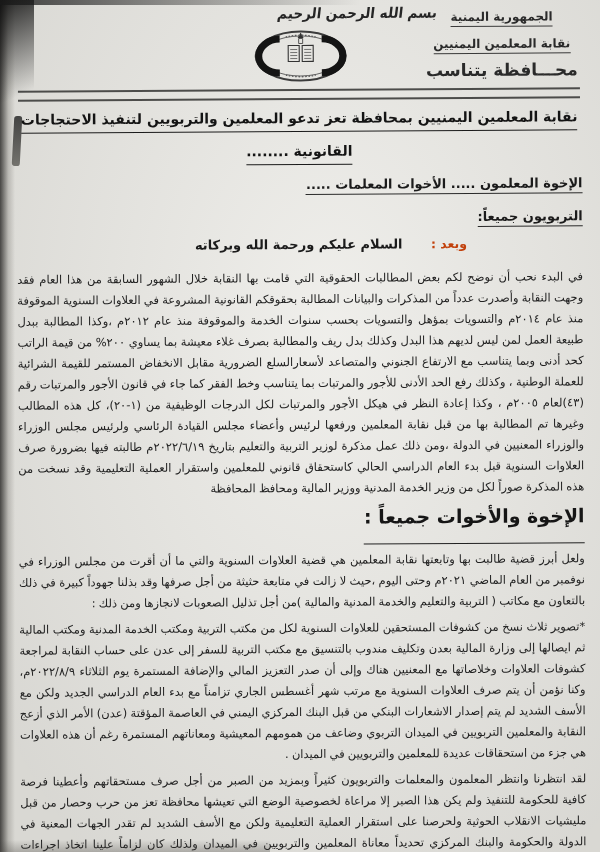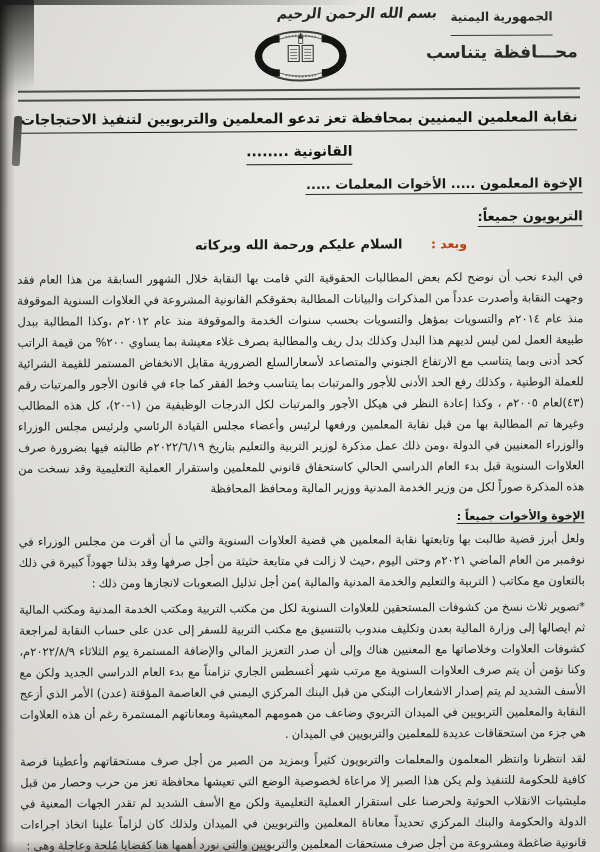--- a/index.html
+++ b/index.html
@@ -25,21 +25,21 @@
   .scan-bottom{position:absolute;bottom:0;left:0;height:12px;width:45%;z-index:3;
     background:linear-gradient(0deg,rgba(70,68,64,.32),rgba(70,68,64,0));}
 
   .content{position:absolute;inset:0;padding:5px 16px 0 18px;transform:rotate(-0.35deg);z-index:2;}
 
   
   .header{position:relative;height:84px;}
   .h-right{position:absolute;top:2px;right:4px;text-align:center;}
   .h-line{margin-bottom:6px;}
   .h-line .u{display:inline-block;font-weight:bold;font-size:12px;color:#2a2a2a;
-    border-bottom:1.4px solid #3a3a3a;padding-bottom:11px;}
+    border-bottom:1.4px solid #3a3a3a;padding-bottom:2px;}
   .h-gov{font-weight:bold;font-size:17px;color:#2a2a2a;letter-spacing:.5px;margin-top:2px;}
   .bismillah{position:absolute;top:0;left:262px;font-weight:bold;font-size:13.5px;color:#252525;
     transform:skewX(-7deg) scaleY(1.08);white-space:nowrap;}
   .emblem{position:absolute;top:24px;left:238px;}
 
   
   .double-rule{height:7px;margin:0 2px 8px 2px;
     border-top:2.5px solid #4c4c4a;border-bottom:2.5px solid #4c4c4a;}
 
   
@@ -56,22 +56,22 @@
 
   
   .greet-row{position:relative;height:26px;margin-top:9px;}
   .greet{position:absolute;left:178px;font-weight:bold;font-size:13px;color:#1b1b1b;white-space:nowrap;}
   .after-greet{position:absolute;left:414px;font-weight:bold;font-size:12.5px;color:#c2410c;white-space:nowrap;}
 
   
   .para{font-size:11.5px;line-height:21px;text-align:justify;text-align-last:right;
     color:#222;margin:5px 0 0 0;word-spacing:-.5px;}
   .body-heading{margin:7px 0 2px 0;text-align:right;}
-  .body-heading .u{display:inline-block;font-weight:bold;font-size:11px;color:#161616;
-    border-bottom:1.4px solid #222;padding-bottom:0;}
+  .body-heading .u{display:inline-block;font-weight:bold;font-size:19px;color:#161616;
+    border-bottom:1.4px solid #222;padding-bottom:16px;}
 </style>
 </head>
 <body>
 
 <div class="page">
   <div class="scan-left"></div>
   <div class="scan-corner"></div>
   <div class="scan-smudge"></div>
   <div class="scan-top"></div>
   <div class="scan-bottom"></div>
@@ -93,20 +93,23 @@
           <rect x="48.5" y="16.5" width="11" height="16" fill="none" stroke="#333" stroke-width="1.1"></rect>
           <path d="M36.5 20.5h7 M36.5 23.5h7 M36.5 26.5h7 M36.5 29.5h7 M50.5 20.5h7 M50.5 23.5h7 M50.5 26.5h7 M50.5 29.5h7" stroke="#444" stroke-width="0.7"></path>
           <path d="M32 8 A 32 15 0 0 1 62 8" fill="none" stroke="#5a5a5a" stroke-width="1.3" stroke-dasharray="1.6 1.6"></path>
           <path d="M32 46 A 32 15 0 0 0 62 46" fill="none" stroke="#5a5a5a" stroke-width="1.3" stroke-dasharray="1.6 1.6"></path>
         </svg>
       </div>
 
       <div class="h-right">
         <div class="h-line">
           <span class="u">الجمهورية اليمنية</span>
+        </div>
+        <div class="h-line">
+          <span class="u">نقابة المعلمين اليمنيين</span>
         </div>
         <div class="h-gov">محـــافظة يتناسب</div>
       </div>
     </div>
 
     <div class="double-rule"></div>
 
     <div class="title">
       <div>
         <span class="t">نقابة المعلمين اليمنيين بمحافظة تعز تدعو المعلمين والتربويين لتنفيذ الاحتجاجات</span>

